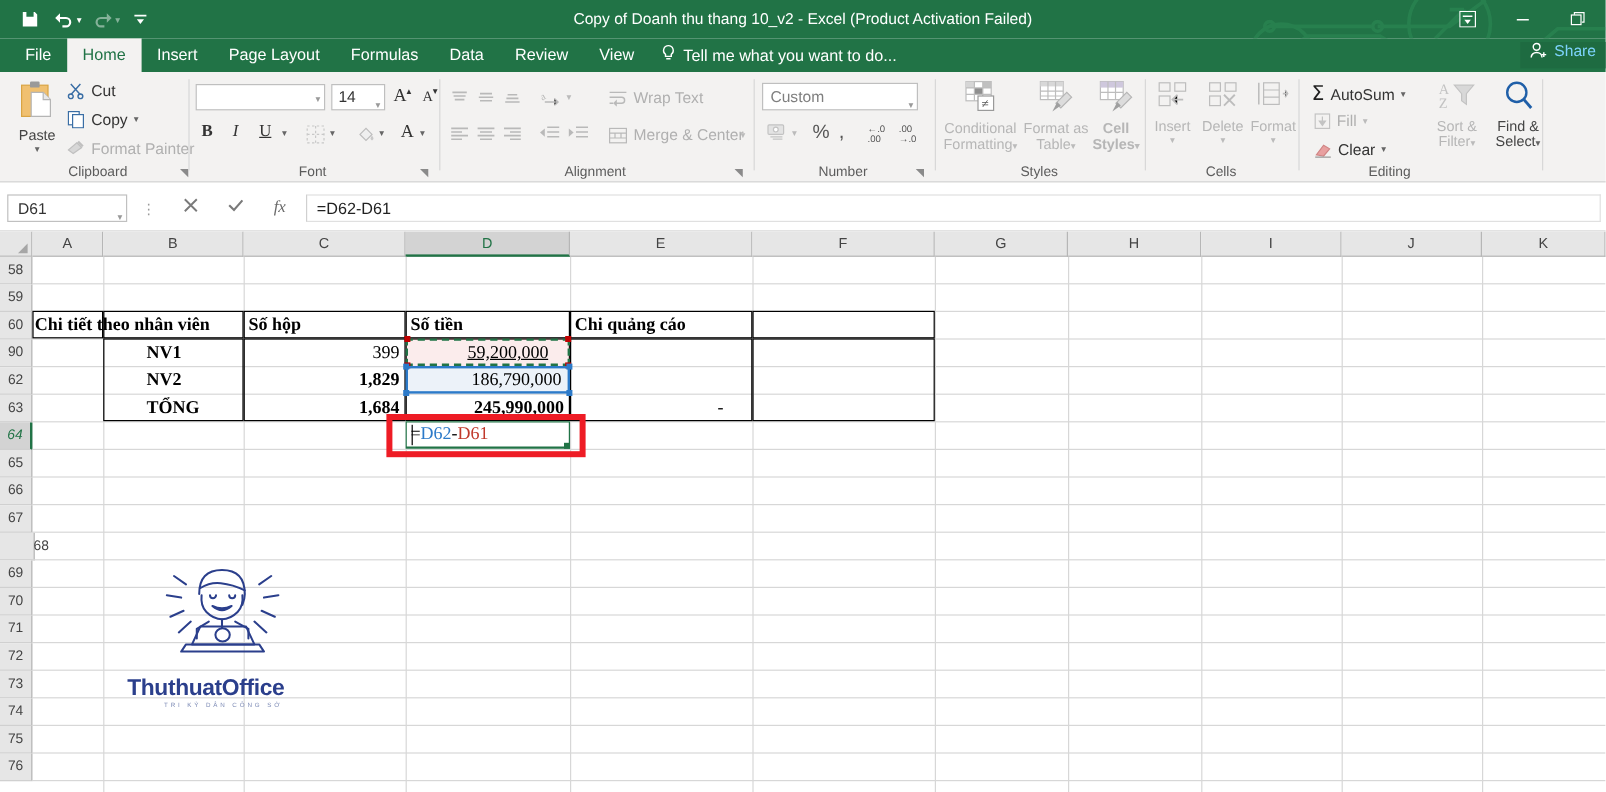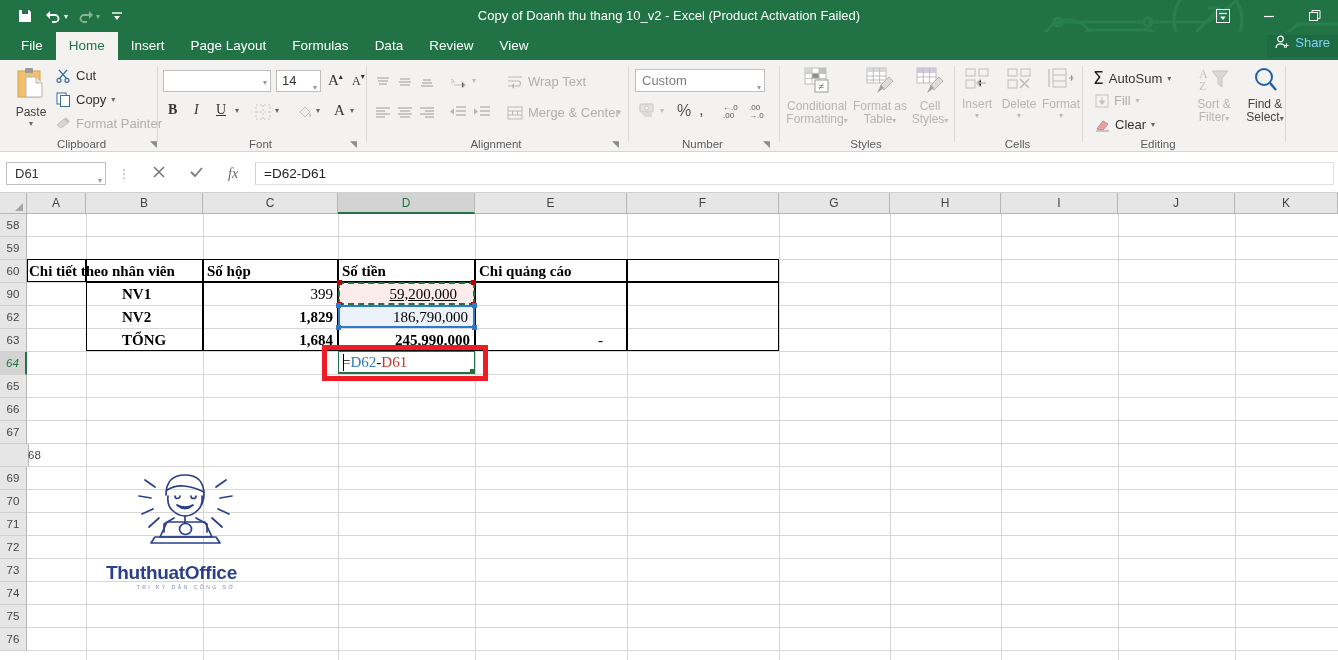--- a/index.html
+++ b/index.html
@@ -219,20 +219,29 @@
 <div class="tabsrow">
   <div class="tabs">
     <div class="tab">File</div>
     <div class="tab active">Home</div>
     <div class="tab">Insert</div>
     <div class="tab">Page Layout</div>
     <div class="tab">Formulas</div>
     <div class="tab">Data</div>
     <div class="tab">Review</div>
     <div class="tab">View</div>
+    <div class="tellme">
+      <span>
+        <svg width="12" height="15" viewBox="0 0 12 15">
+            <path fill="none" stroke="#fff" stroke-width="1.2" d="M6 1a4 4 0 0 0-2.4 7.2V10h4.8V8.2A4 4 0 0 0 6 1z"></path>
+            <path stroke="#fff" stroke-width="1.2" d="M4.2 12h3.6"></path>
+          </svg>
+      </span>
+      <span>Tell me what you want to do...</span>
+    </div>
   </div>
   <div class="sharebtn">
     <span>
       <svg width="15" height="14" viewBox="0 0 15 14">
           <circle cx="5.5" cy="4" r="2.8" fill="none" stroke="#fff" stroke-width="1.2"></circle>
           <path fill="none" stroke="#fff" stroke-width="1.2" d="M1 13c0-2.6 2-4.2 4.5-4.2S10 10.4 10 13"></path>
           <path stroke="#fff" stroke-width="1.2" d="M11.5 8.5v4M9.5 10.5h4"></path>
         </svg>
     </span>
     <span>Share</span>
@@ -438,21 +447,21 @@
         <rect x="3" y="2" width="19" height="4" fill="#d8d8d8"></rect>
         <path stroke="#bdbdbd" d="M9.3 2v15M15.6 2v15M3 10h19M3 14h19"></path>
         <path d="M16 20 L25 11 L29 15 L20 24 z" fill="#dcdcdc" stroke="#b5b5b5"></path>
         <path d="M13 27 L17 19 L20 22 z" fill="#9f9f9f"></path>
       </svg>
       <div class="cap dis">
         <span>Format as</span><br>
         <span>Table</span><span class="caret dis">▾</span>
       </div>
     </div>
-    <div style="position:absolute; left:128px; top:6px; width:44px; text-align:center;">
+    <div style="position:absolute; left:128px; top:6px; width:44px; text-align:center;font-weight:bold;">
       <svg width="32" height="30" viewBox="0 0 32 30">
         <rect x="3" y="2" width="19" height="15" fill="#fff" stroke="#bdbdbd"></rect>
         <rect x="3" y="2" width="19" height="5" fill="#cfc8dd"></rect>
         <path stroke="#bdbdbd" d="M9.3 2v15M15.6 2v15M3 11h19"></path>
         <path d="M16 20 L25 11 L29 15 L20 24 z" fill="#dcdcdc" stroke="#b5b5b5"></path>
         <path d="M13 27 L17 19 L20 22 z" fill="#9f9f9f"></path>
       </svg>
       <div class="cap dis">
         <span>Cell</span><br>
         <span>Styles</span><span class="caret dis">▾</span>

